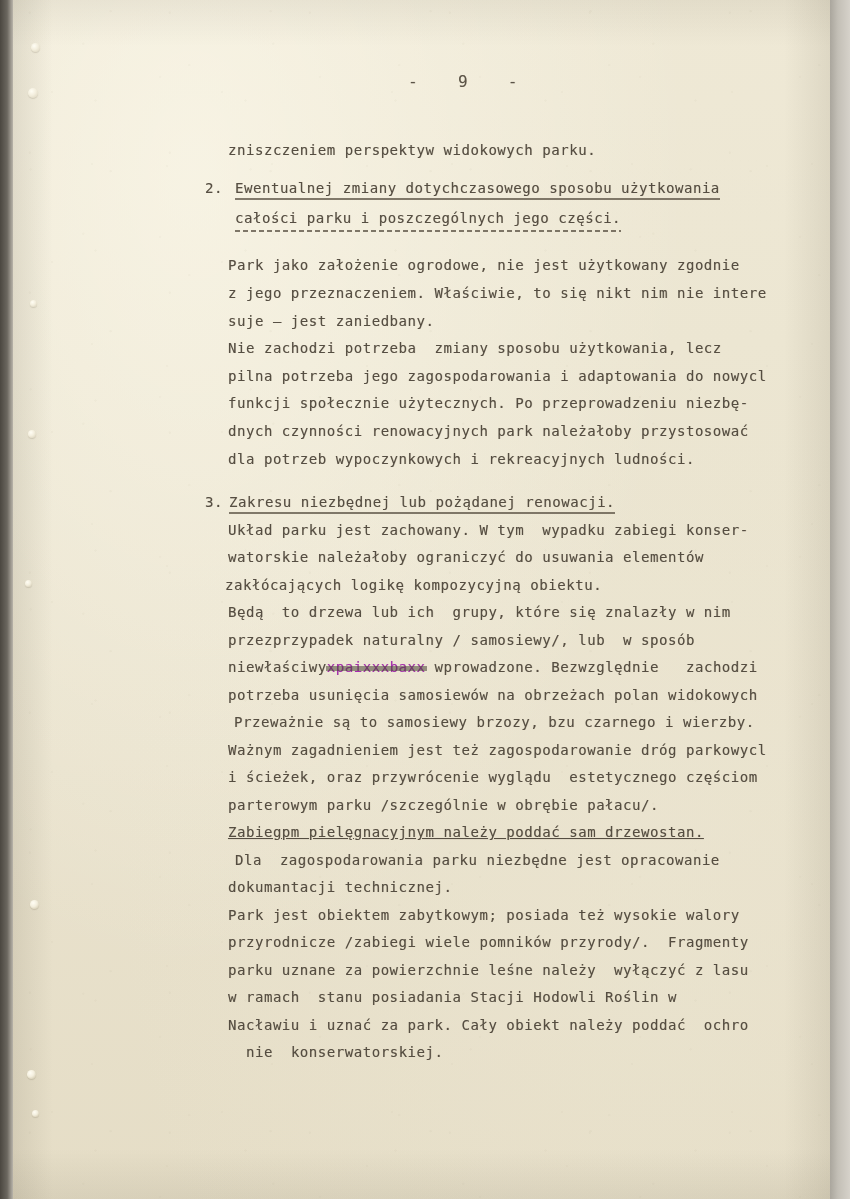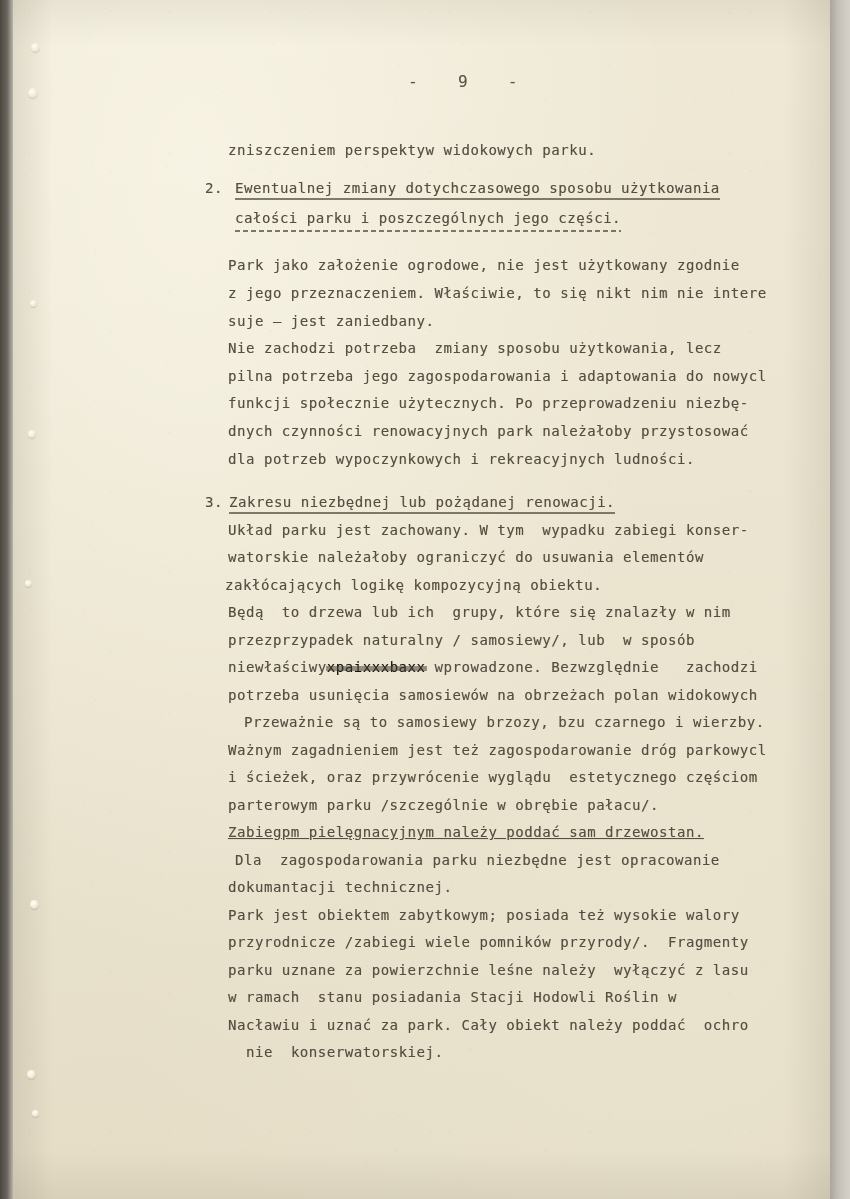--- a/index.html
+++ b/index.html
@@ -124,21 +124,21 @@
     left: 0; right: 0;
     bottom: -7px;
     height: 2px;
     background: repeating-linear-gradient(90deg,
         rgba(85,76,62,.80) 0 5px,
         rgba(85,76,62,0) 5px 8px);
   }
   
   .struck {
     position: relative;
-    color: #000000;
+    color: #a21caf;
   }
   .struck::after {
     content: "";
     position: absolute;
     left: -1px; right: -1px;
     top: 42%;
     height: 5px;
     background: rgba(62,55,44,.55);
   }
 </style>
@@ -182,21 +182,21 @@
         <div class="line" style="left: 215px; top: 424px;">dnych czynności renowacyjnych park należałoby przystosować</div>
         <div class="line" style="left: 215px; top: 452px;">dla potrzeb wypoczynkowych i rekreacyjnych ludności.</div>
         <div class="line" style="left: 192px; top: 495px;">3.</div>
         <div class="line ul-solid" style="left: 216px; top: 495px;">Zakresu niezbędnej lub pożądanej renowacji.</div>
         <div class="line" style="left: 215px; top: 523px;">Układ parku jest zachowany. W tym  wypadku zabiegi konser-</div>
         <div class="line" style="left: 215px; top: 550px;">watorskie należałoby ograniczyć do usuwania elementów</div>
         <div class="line" style="left: 212px; top: 578px;">zakłócających logikę kompozycyjną obiektu.</div>
         <div class="line" style="left: 215px; top: 605px;">Będą  to drzewa lub ich  grupy, które się znalazły w nim</div>
         <div class="line" style="left: 215px; top: 633px;">przezprzypadek naturalny / samosiewy/, lub  w sposób</div>
         <div class="line" style="left: 215px; top: 688px;">potrzeba usunięcia samosiewów na obrzeżach polan widokowych</div>
-        <div class="line" style="left: 231px; top: 715px;">Przeważnie są to samosiewy brzozy, bzu czarnego i wierzby.</div>
+        <div class="line" style="left: 221px; top: 715px;">Przeważnie są to samosiewy brzozy, bzu czarnego i wierzby.</div>
         <div class="line" style="left: 215px; top: 743px;">Ważnym zagadnieniem jest też zagospodarowanie dróg parkowycl</div>
         <div class="line" style="left: 215px; top: 770px;">i ścieżek, oraz przywrócenie wyglądu  estetycznego częściom</div>
         <div class="line" style="left: 215px; top: 798px;">parterowym parku /szczególnie w obrębie pałacu/.</div>
         <div class="line" style="left: 215px; top: 825px; text-decoration: underline;">Zabiegpm pielęgnacyjnym należy poddać sam drzewostan.</div>
         <div class="line" style="left: 222px; top: 853px;">Dla  zagospodarowania parku niezbędne jest opracowanie</div>
         <div class="line" style="left: 215px; top: 880px;">dokumantacji technicznej.</div>
         <div class="line" style="left: 215px; top: 908px;">Park jest obiektem zabytkowym; posiada też wysokie walory</div>
         <div class="line" style="left: 215px; top: 935px;">przyrodnicze /zabiegi wiele pomników przyrody/.  Fragmenty</div>
         <div class="line" style="left: 215px; top: 963px;">parku uznane za powierzchnie leśne należy  wyłączyć z lasu</div>
         <div class="line" style="left: 215px; top: 990px;">w ramach  stanu posiadania Stacji Hodowli Roślin w</div>

